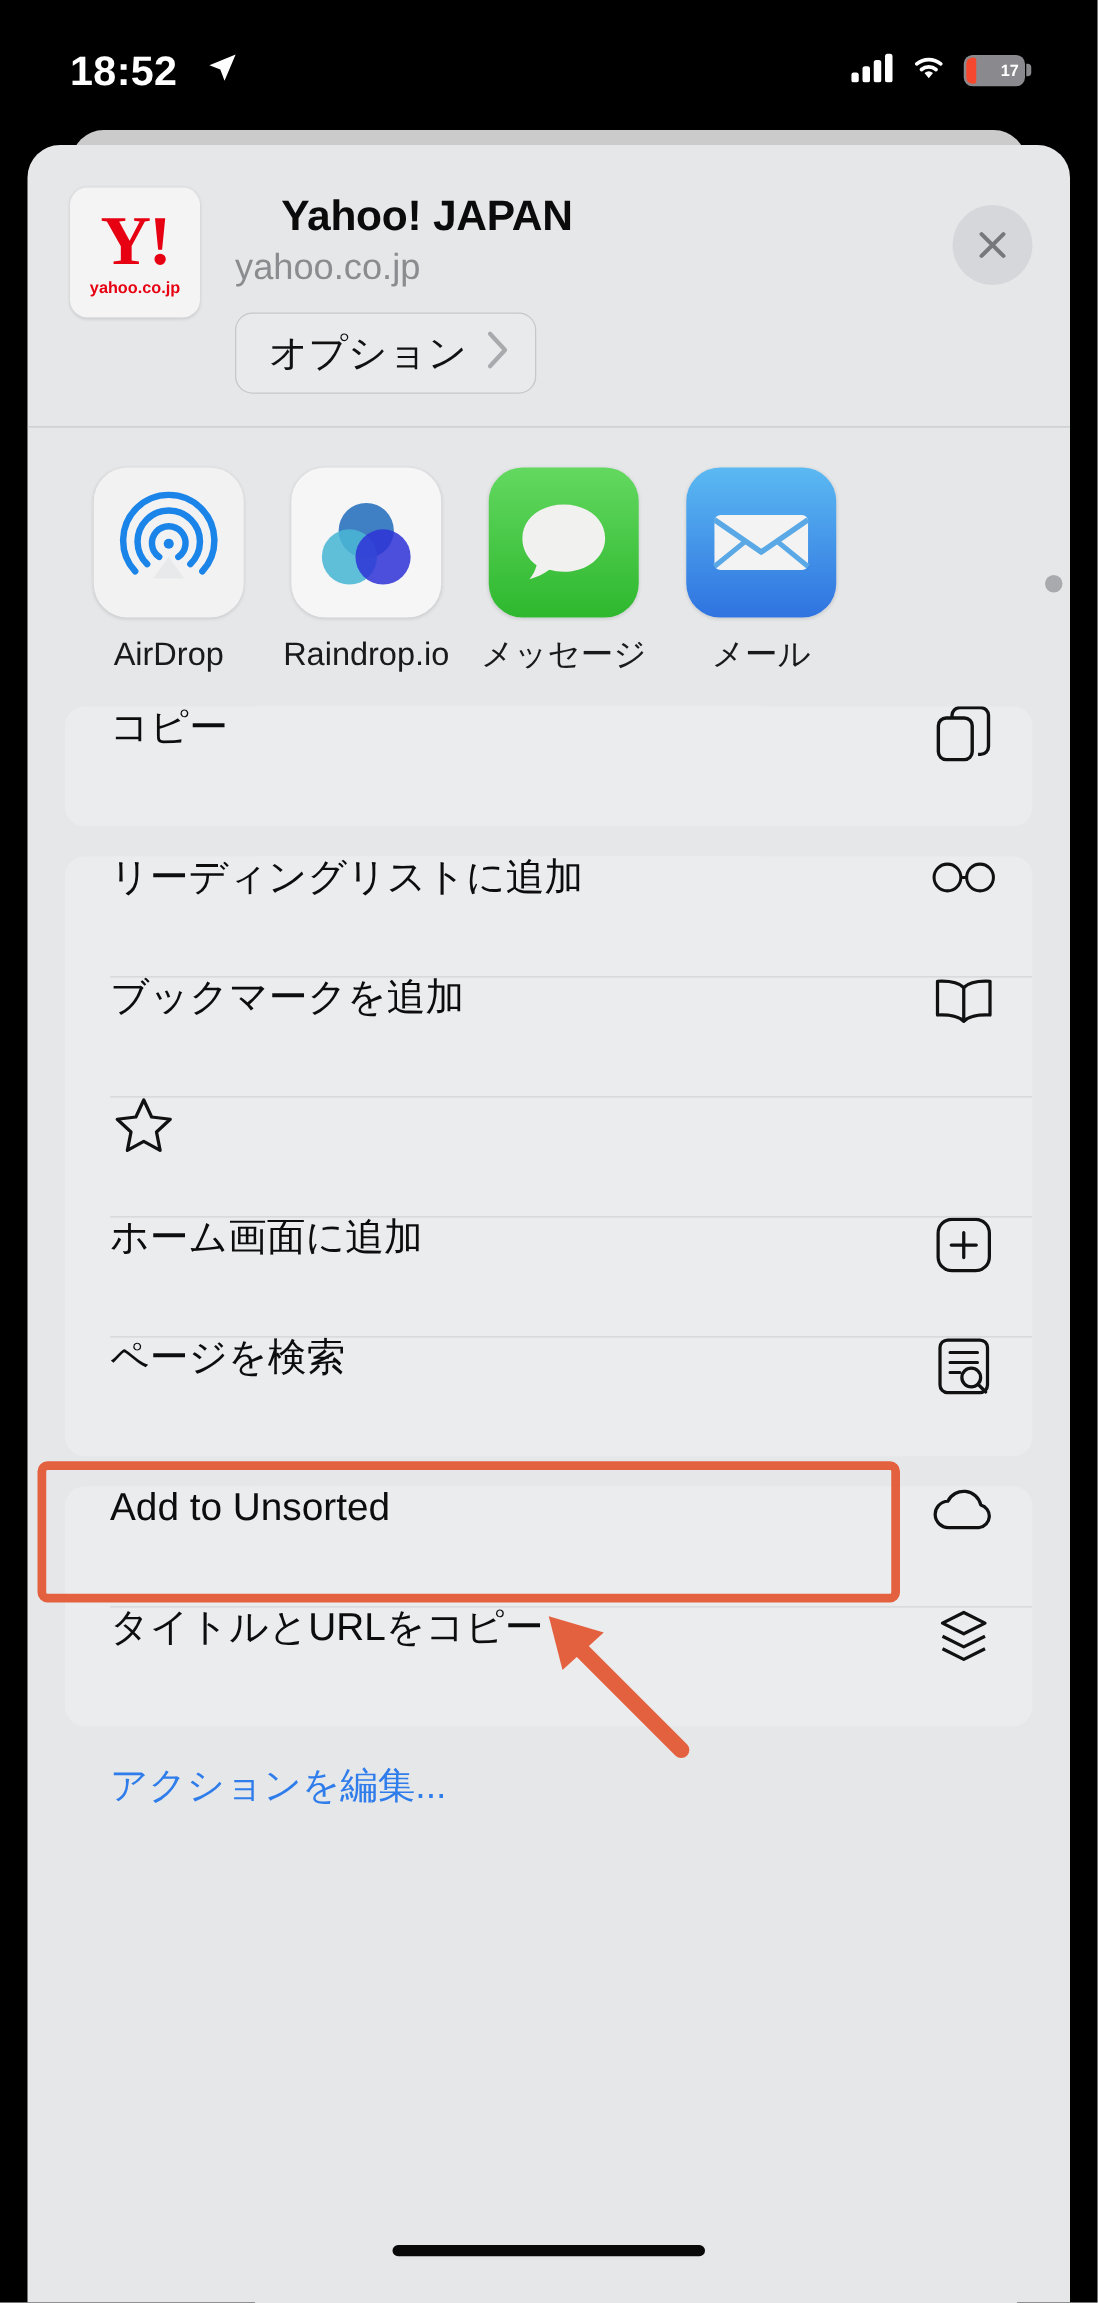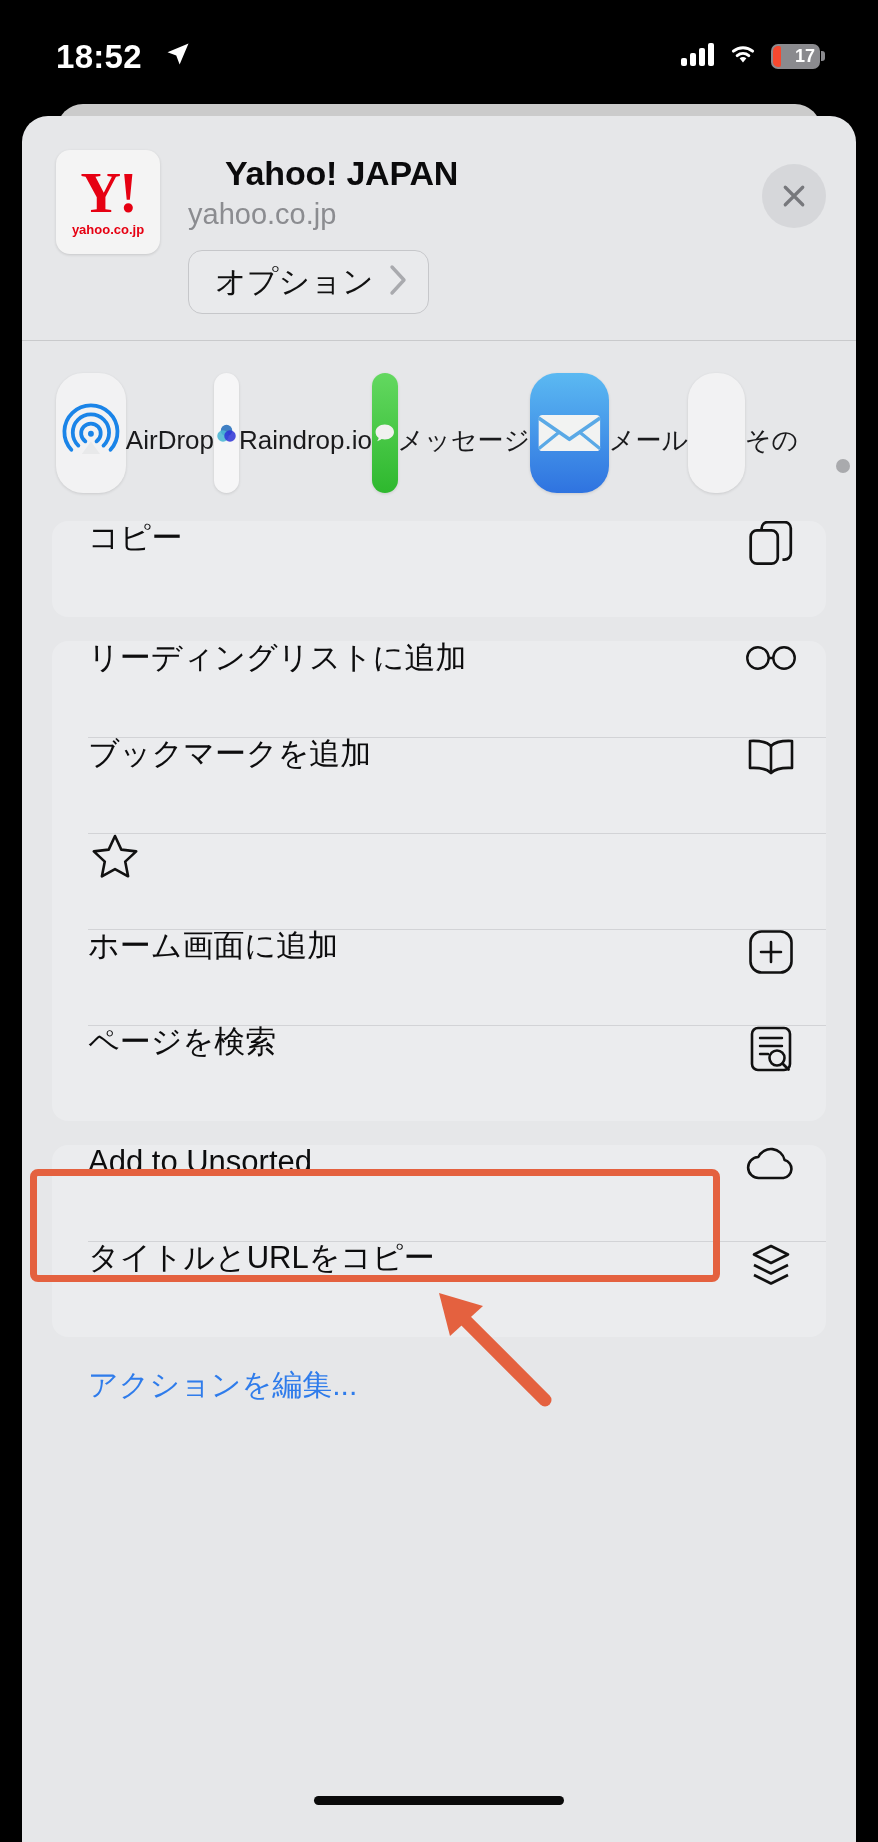--- a/index.html
+++ b/index.html
@@ -26,21 +26,21 @@
     position:relative; width:49px; height:25px;
     border-radius:7px; background:#8a8a8e;
     display:flex; align-items:center; justify-content:flex-end;
     padding-right:5px;
   }
   .battery .fill{
     position:absolute; left:2px; top:2px; bottom:2px; width:8px;
     background:#f6482f; border-radius:5px 2px 2px 5px;
   }
   .battery .num{
-    font-size:18px; font-weight:600; color:#fff; line-height:1; z-index:2;
+    font-size:13px; font-weight:600; color:#fff; line-height:1; z-index:2;
   }
   .battery .cap{
     position:absolute; right:-5px; top:50%; transform:translateY(-50%);
     width:4px; height:10px; background:#8a8a8e; border-radius:0 3px 3px 0;
   }
 
   
   .behind-card{
     position:absolute; left:57px; right:57px; top:104px; height:80px;
     background:#cbcbcb; border-radius:26px 26px 0 0;
@@ -98,21 +98,21 @@
     cursor:pointer;
   }
 
   
   .app-row{
     display:flex; align-items:flex-start; gap:0;
     padding:32px 0 28px 34px; position:relative; overflow:hidden;
   }
   .app{
     width:158px; flex:0 0 158px;
-    display:flex; flex-direction:row; align-items:center;
+    display:flex; flex-direction:column; align-items:center;
   }
   .app-icon{
     width:120px; height:120px; border-radius:27px; overflow:hidden;
     display:flex; align-items:center; justify-content:center;
     box-shadow:0 1px 3px rgba(0,0,0,.12);
   }
   .app-label{
     margin-top:15px; font-size:26px; color:#1a1a1c; line-height:1.1;
     white-space:nowrap; text-align:center;
   }
@@ -267,24 +267,20 @@
       <div class="app-icon icon-mail">
         <svg width="96" height="96" viewBox="0 0 100 100">
           <rect x="11" y="27" width="78" height="46" rx="5" fill="#f2f3f2"></rect>
           <path d="M11 31l39 27 39-27" fill="none" stroke="#5aa9e6" stroke-width="4.6" stroke-linejoin="round"></path>
           <path d="M11 70l27-22M89 70L62 48" fill="none" stroke="#5aa9e6" stroke-width="4.2"></path>
         </svg>
       </div>
       <div class="app-label">メール</div>
     </div>
 
-    <div class="app partial">
-      <div class="app-icon icon-more"></div>
-      <div class="app-label">その</div>
-    </div>
 
     <div class="scroll-dot"></div>
   </div>
 
   <div class="groups">
 
     <div class="group">
       <div class="row">
         <span class="row-label">コピー</span>
         <span class="row-icon">

